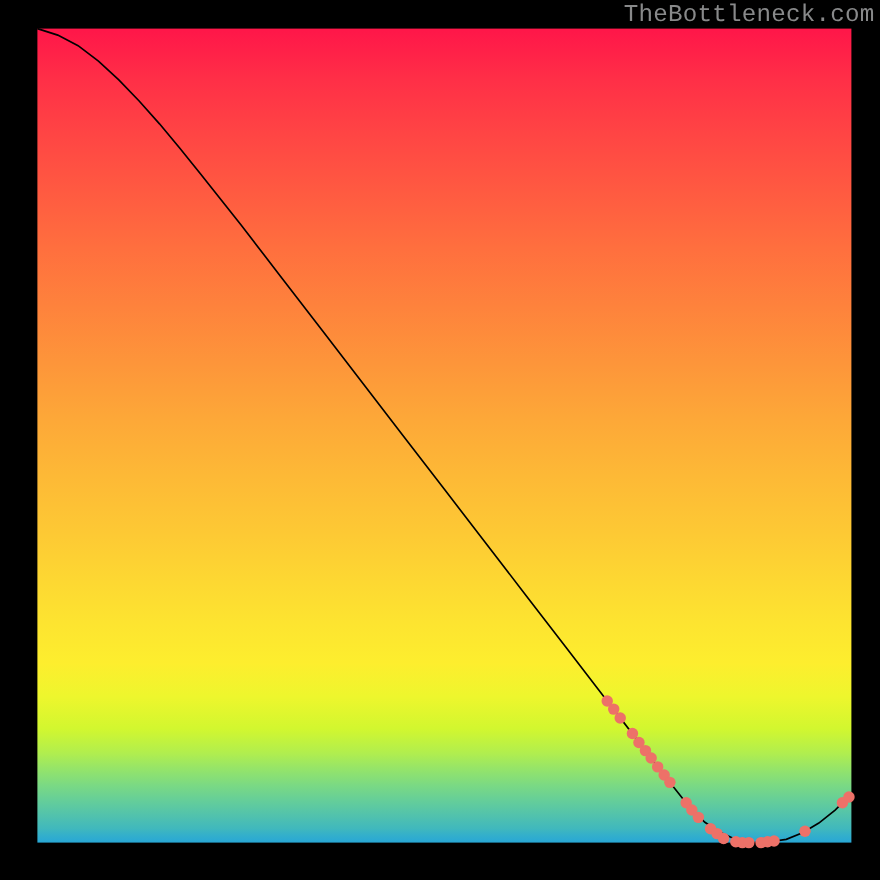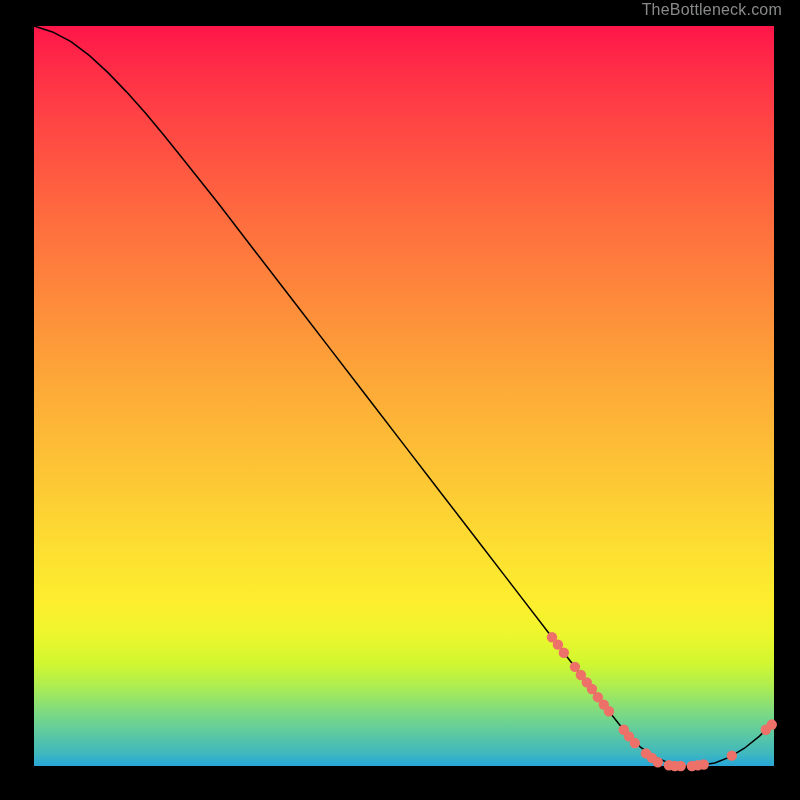--- a/index.html
+++ b/index.html
@@ -64,23 +64,23 @@
     stroke: #000;
     stroke-width: 1.5;
   }
   .marker {
     fill: #ed7168;
     stroke: none;
   }
   .watermark {
     position: absolute;
     top: 1px;
-    right: 18px;
-    font-family: Liberation Sans, sans-serif;
-    font-size: 16px;
+    right: 5px;
+    font-family: Liberation Mono, monospace;
+    font-size: 22px;
     color: #88898a;
     letter-spacing: 0.2px;
     user-select: none;
   }
 </style>
 </head>
 <body>
 
 <div class="stage">
   <div class="plot">

